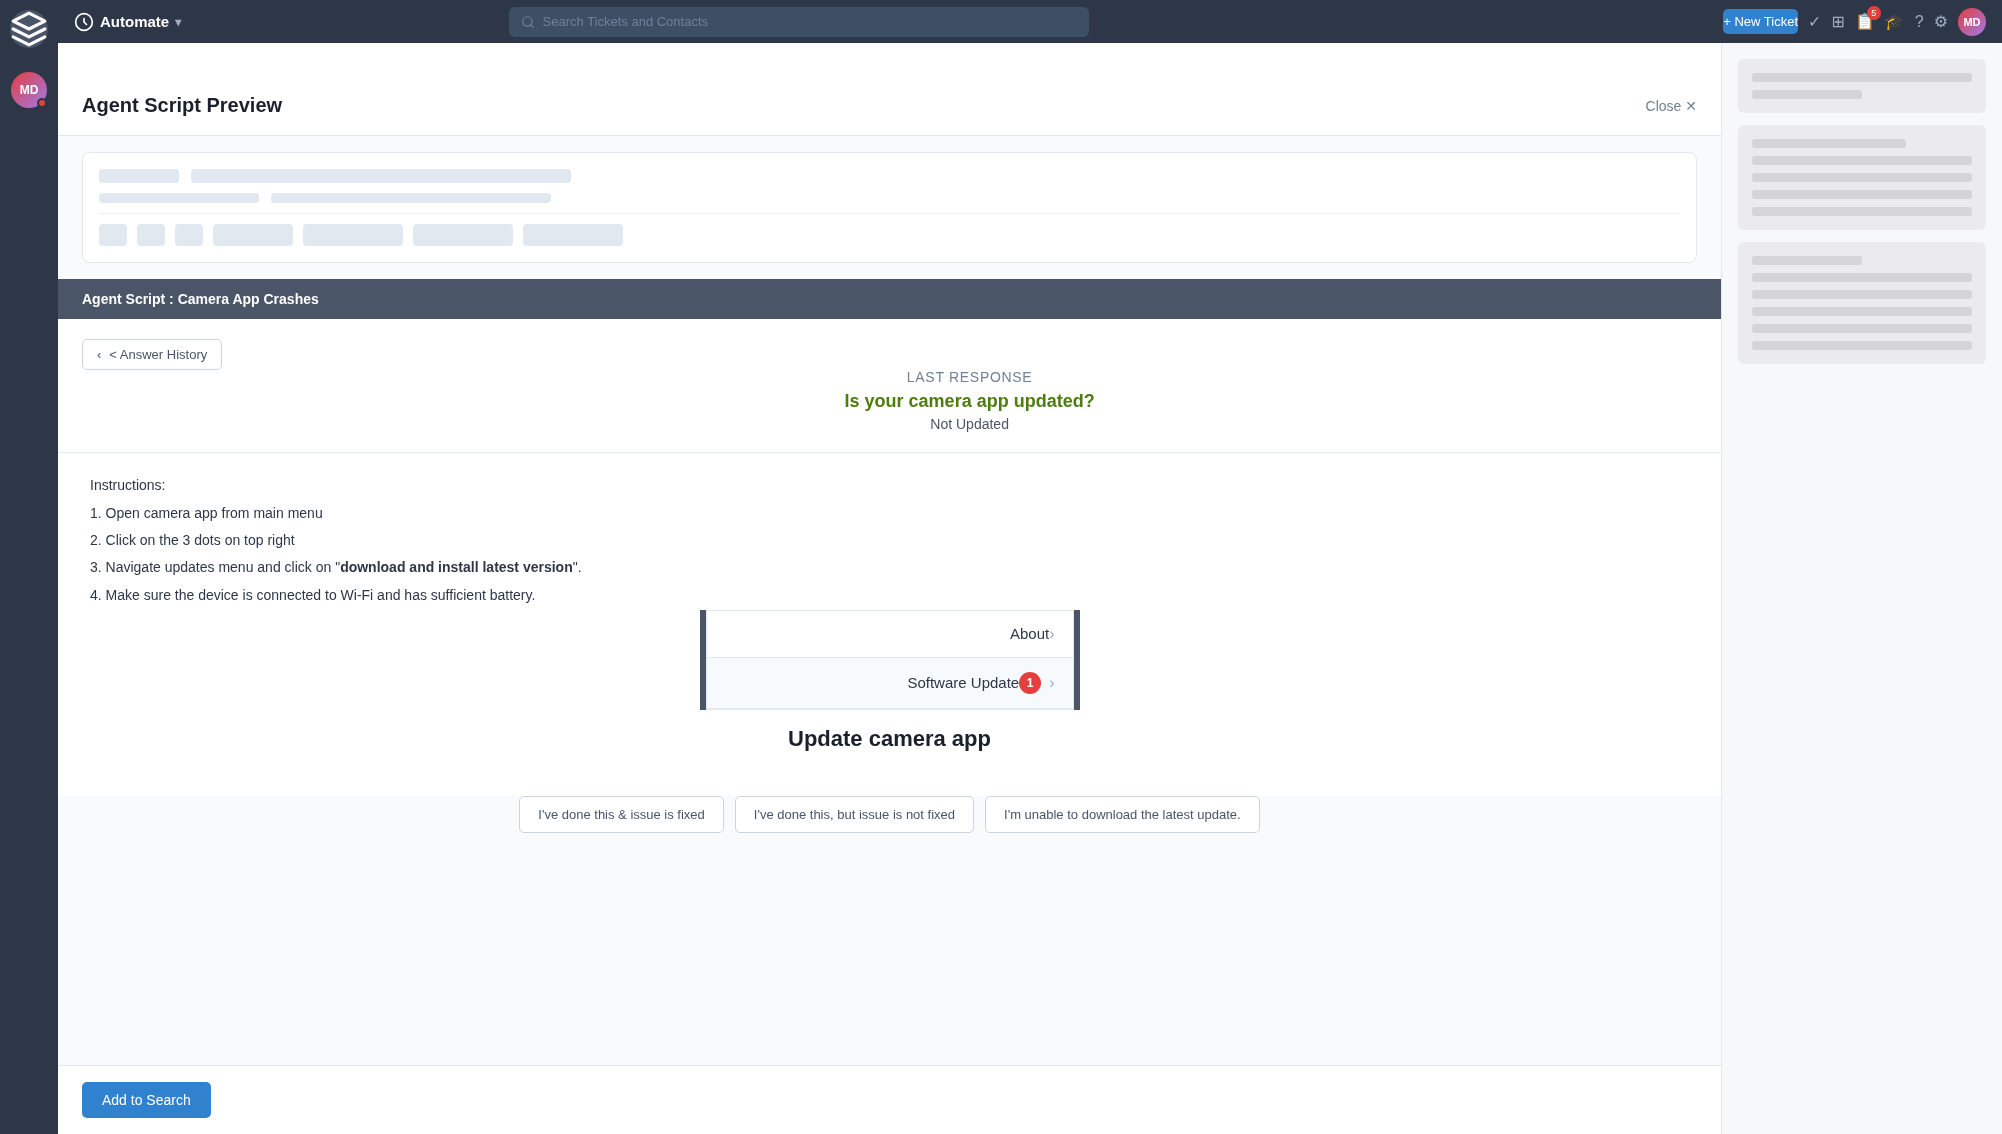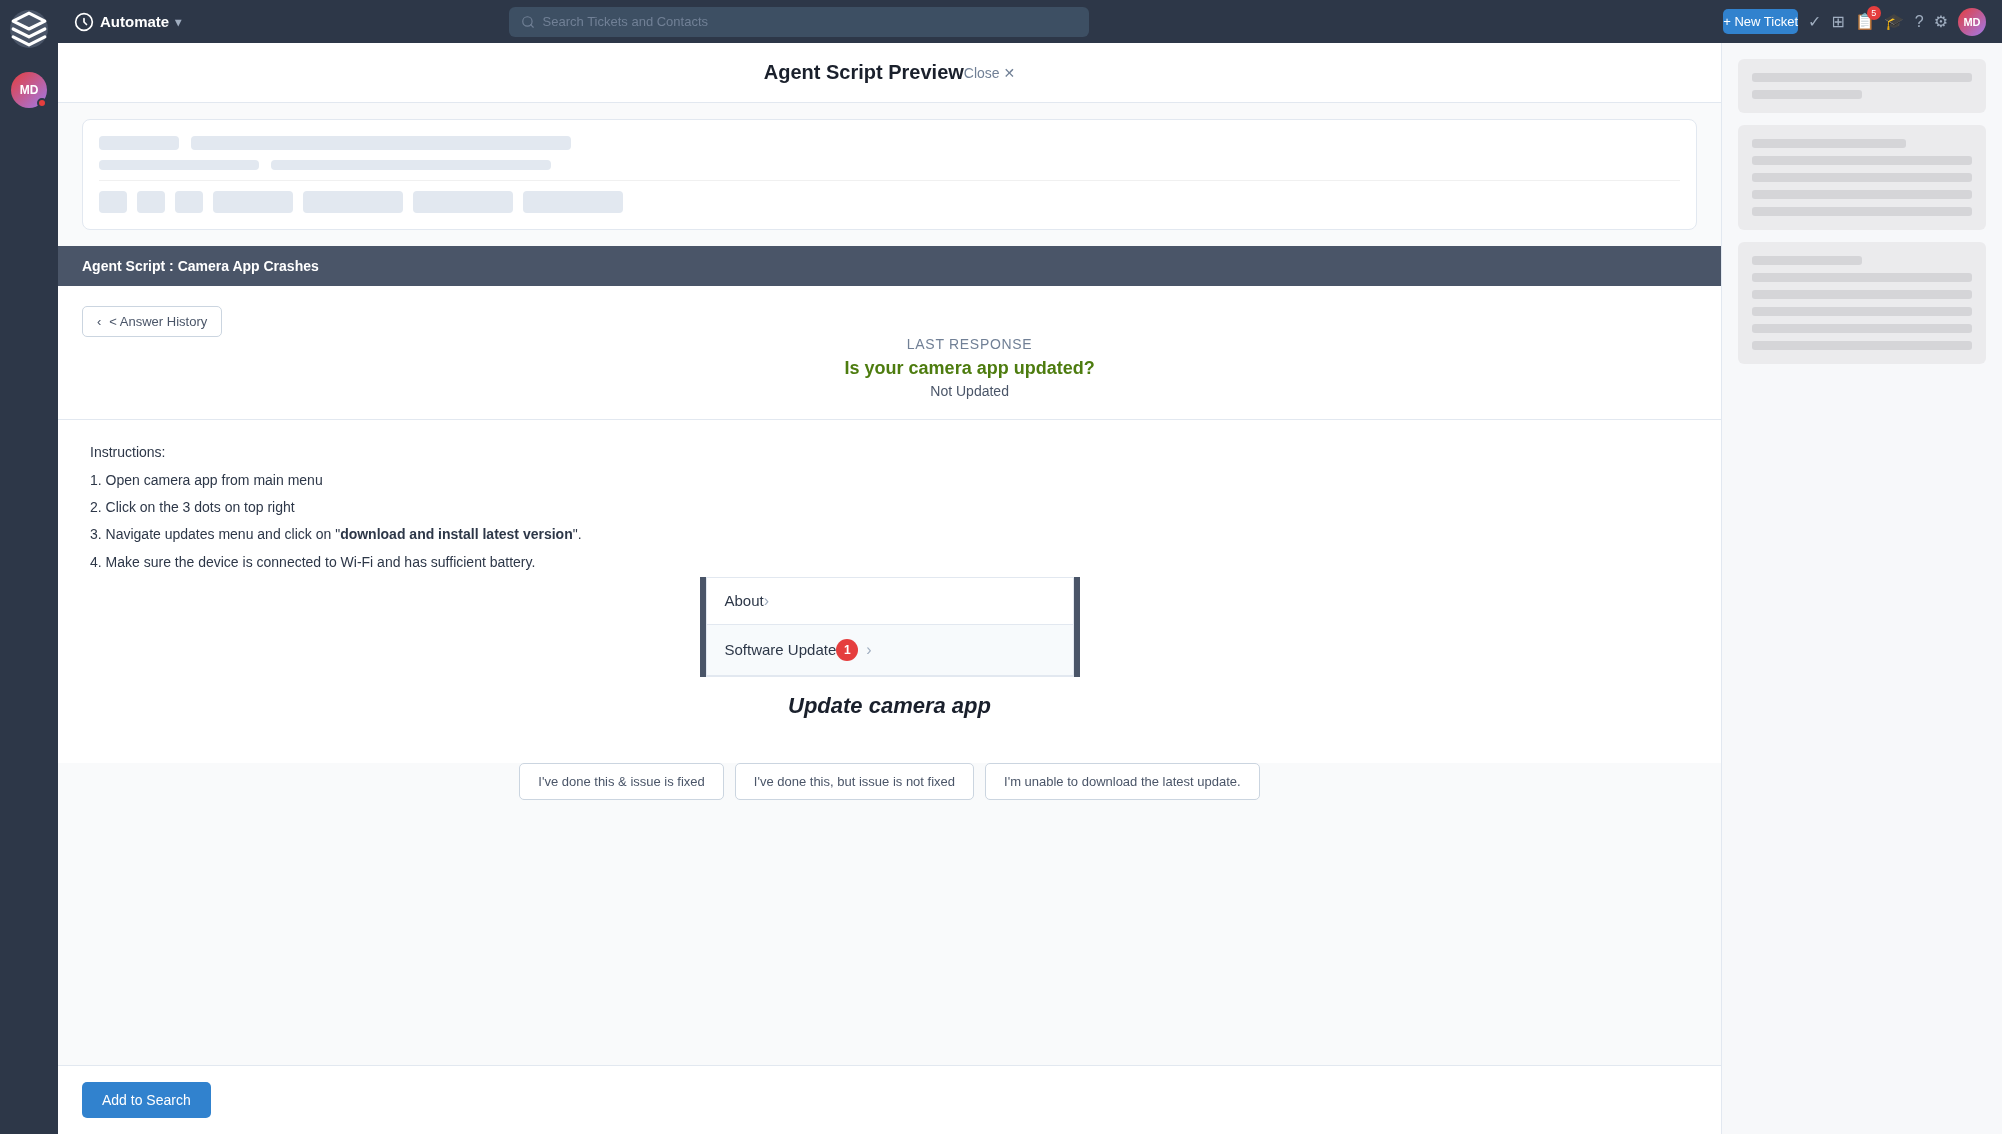--- a/index.html
+++ b/index.html
@@ -145,22 +145,23 @@
       border-right: 1px solid #e2e8f0;
     }
 
     
     .preview-header {
       background: white;
       border-bottom: 1px solid #e2e8f0;
       padding: 18px 24px;
       display: flex;
       align-items: center;
-      justify-content: center;
+      justify-content: space-between;
       flex-shrink: 0;
+      margin-top: 33px;
     }
     .preview-title {
       font-size: 20px;
       font-weight: 600;
       color: #1a202c;
     }
     .close-btn {
       background: none;
       border: none;
       color: #718096;
@@ -291,21 +292,21 @@
       color: #2d3748;
       line-height: 1.8;
       list-style: none;
     }
     .instructions-list li {
       margin-bottom: 2px;
     }
     .phone-menu-item {
       display: flex;
       align-items: center;
-      justify-content: flex-start;
+      justify-content: flex-end;
       padding: 14px 18px;
       border-bottom: 1px solid #e2e8f0;
       font-size: 15px;
       color: #2d3748;
     }
     .phone-menu-item.selected {
       background: #f7fafc;
     }
     .phone-menu-badge {
       background: #e53e3e;
@@ -321,21 +322,20 @@
       font-size: 16px;
     }
 
     
     .step-title {
       text-align: center;
       font-size: 22px;
       font-weight: 600;
       color: #1a202c;
       padding: 16px 0 20px;
-      font-style: italic;
     }
 
     
     .answer-options {
       display: flex;
       justify-content: center;
       gap: 11px;
       padding: 0 24px 24px;
       flex-wrap: wrap;
     }

